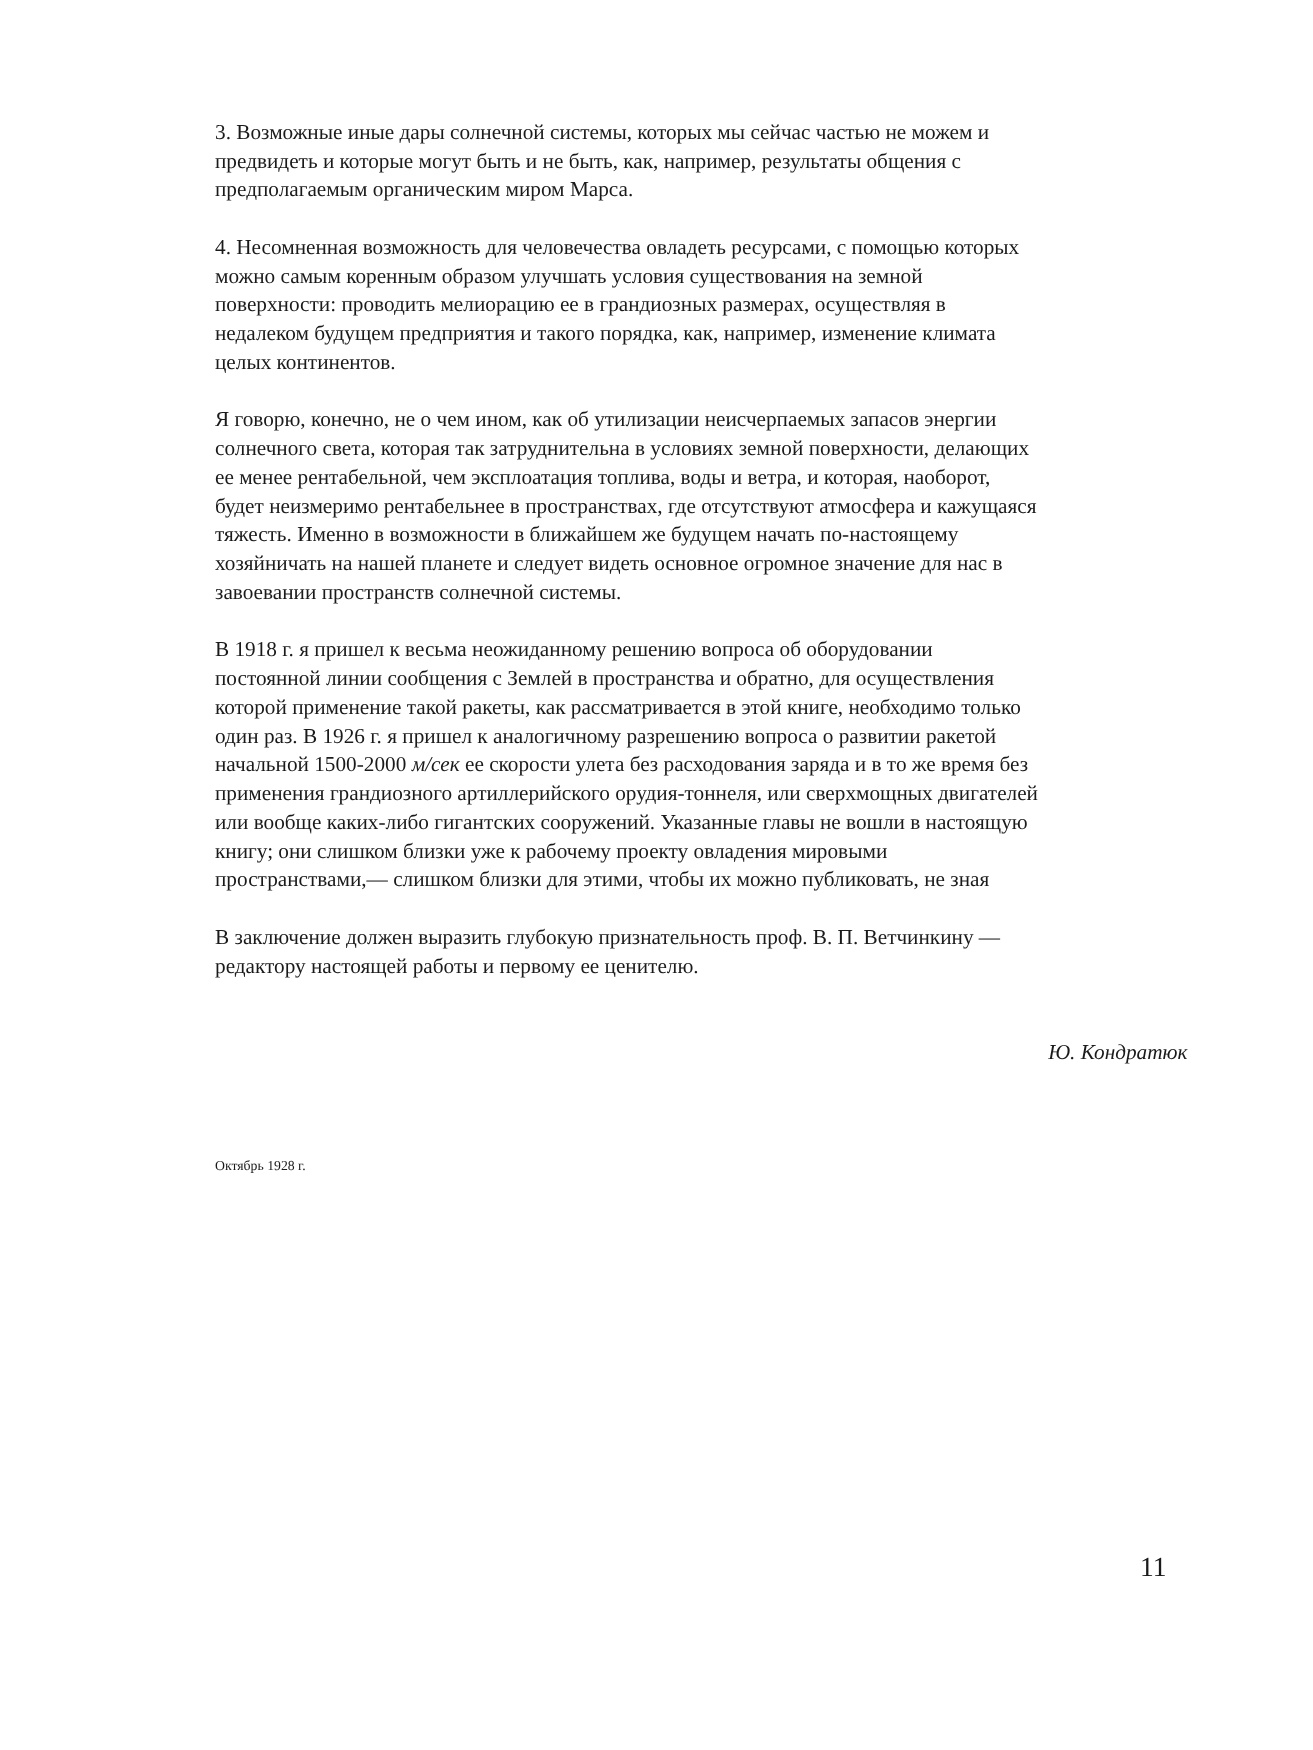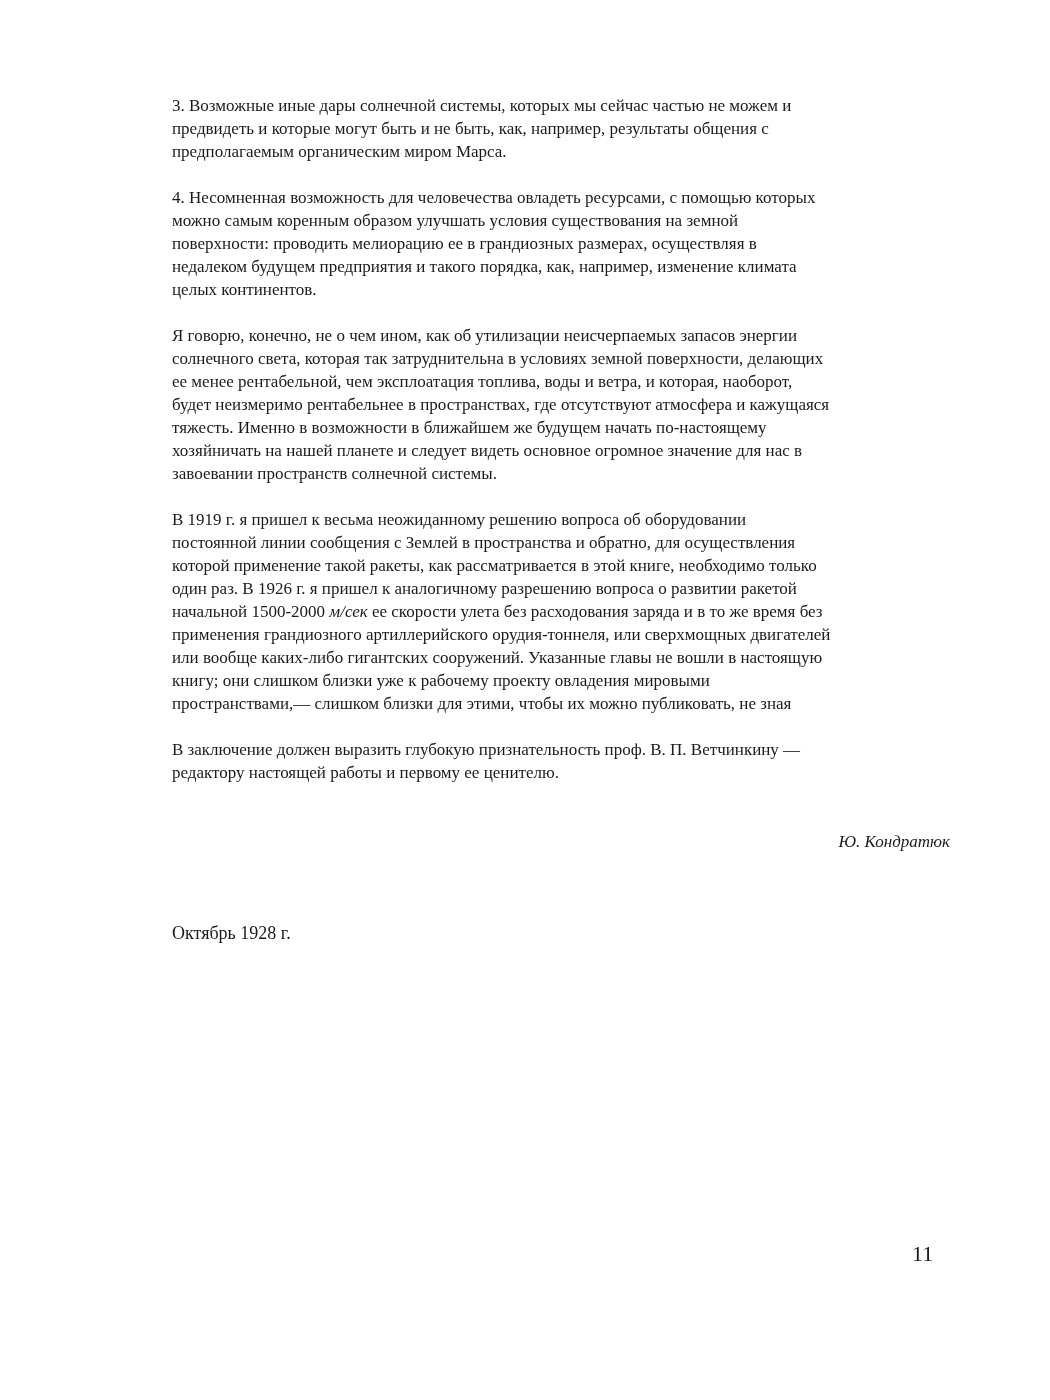--- a/index.html
+++ b/index.html
@@ -39,21 +39,21 @@
       text-align: right;
       font-style: italic;
       font-size: 17px;
       line-height: 23px;
       font-family: Liberation Serif, serif;
     }
     .date {
       position: absolute;
       left: 172px;
       top: 924px;
-      font-size: 18px;
+      font-size: 11px;
       line-height: 18px;
       text-align: right;
     }
     .page-number {
       position: absolute;
       left: 912px;
       top: 1241px;
       font-size: 22px;
       line-height: 26px;
     }
@@ -82,21 +82,21 @@
     <span class="line">Я говорю, конечно, не о чем ином, как об утилизации неисчерпаемых запасов энергии</span>
     <span class="line">солнечного света, которая так затруднительна в условиях земной поверхности, делающих</span>
     <span class="line">ее менее рентабельной, чем эксплоатация топлива, воды и ветра, и которая, наоборот,</span>
     <span class="line">будет неизмеримо рентабельнее в пространствах, где отсутствуют атмосфера и кажущаяся</span>
     <span class="line">тяжесть. Именно в возможности в ближайшем же будущем начать по-настоящему</span>
     <span class="line">хозяйничать на нашей планете и следует видеть основное огромное значение для нас в</span>
     <span class="line">завоевании пространств солнечной системы.</span>
   </p>
 
   <p class="para">
-    <span class="line">В 1919 г. я пришел к весьма неожиданному решению вопроса об оборудовании</span>
+    <span class="line">В 1918 г. я пришел к весьма неожиданному решению вопроса об оборудовании</span>
     <span class="line">постоянной линии сообщения с Землей в пространства и обратно, для осуществления</span>
     <span class="line">которой применение такой ракеты, как рассматривается в этой книге, необходимо только</span>
     <span class="line">один раз. В 1926 г. я пришел к аналогичному разрешению вопроса о развитии ракетой</span>
     <span class="line"><span>начальной 1500-2000 </span><em>м/сек</em><span> ее скорости улета без расходования заряда и в то же время без</span></span>
     <span class="line">применения грандиозного артиллерийского орудия-тоннеля, или сверхмощных двигателей</span>
     <span class="line">или вообще каких-либо гигантских сооружений. Указанные главы не вошли в настоящую</span>
     <span class="line">книгу; они слишком близки уже к рабочему проекту овладения мировыми</span>
     <span class="line">пространствами,— слишком близки для этими, чтобы их можно публиковать, не зная</span>
   </p>
 

